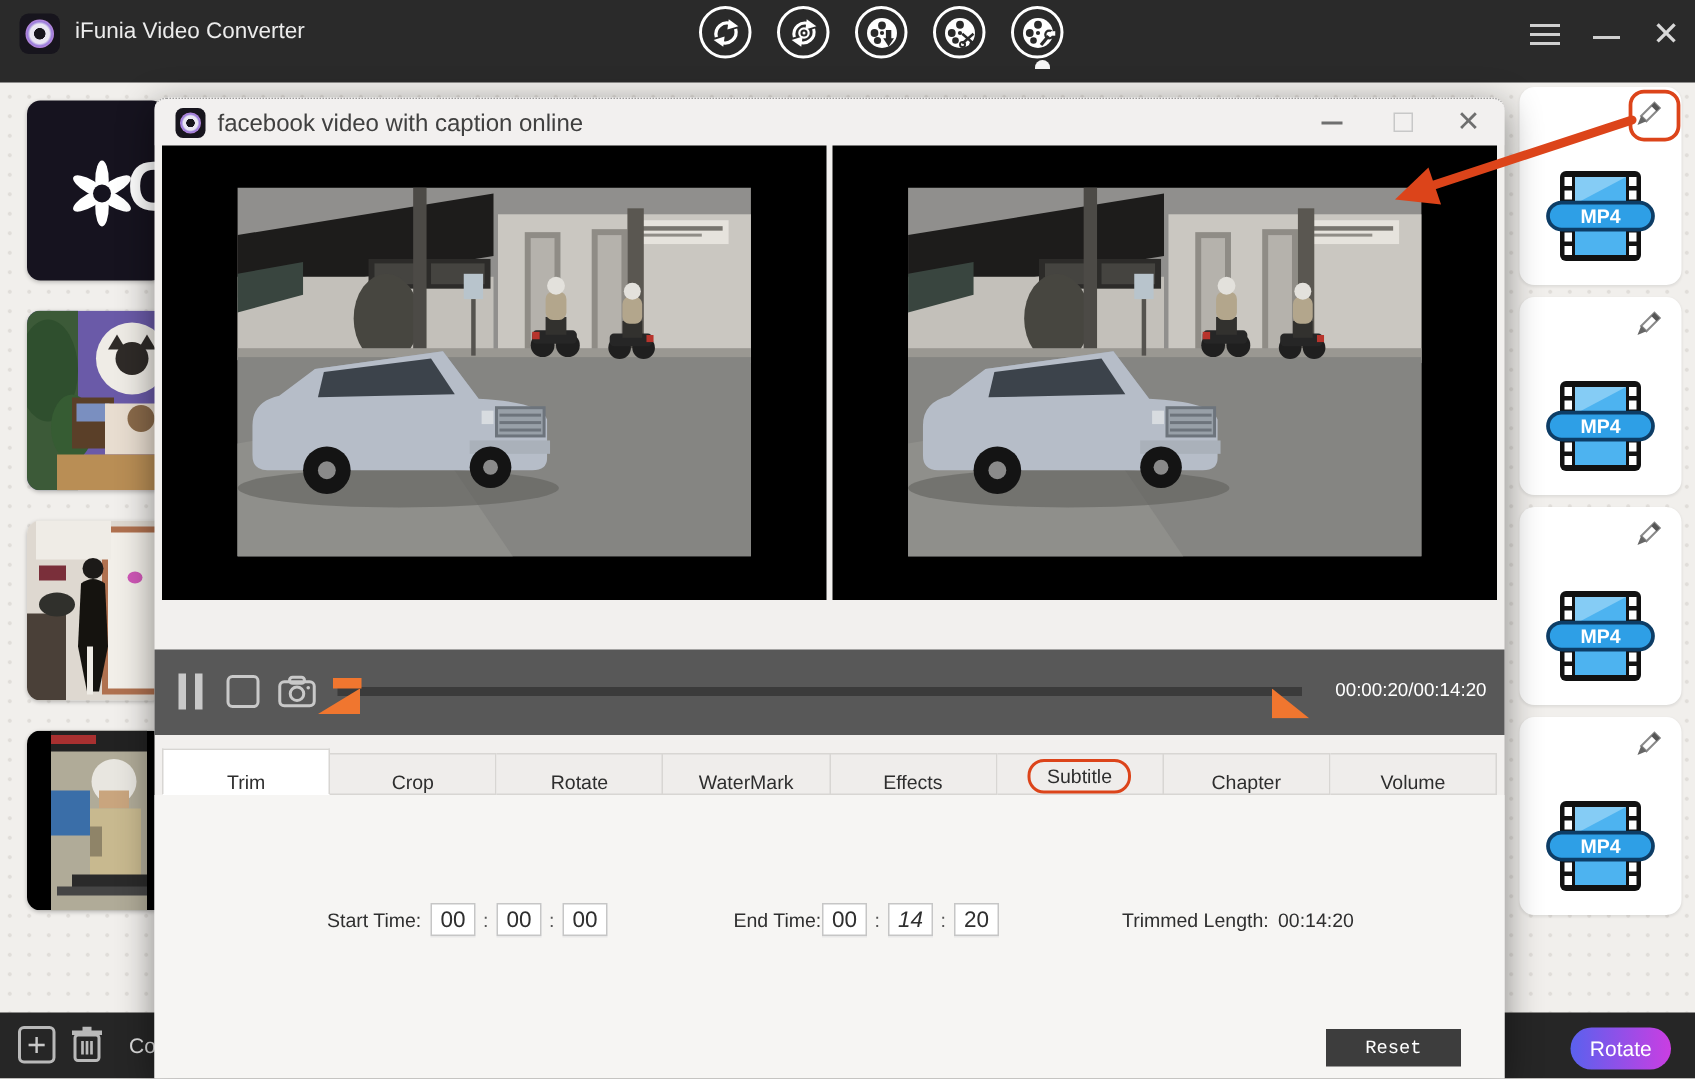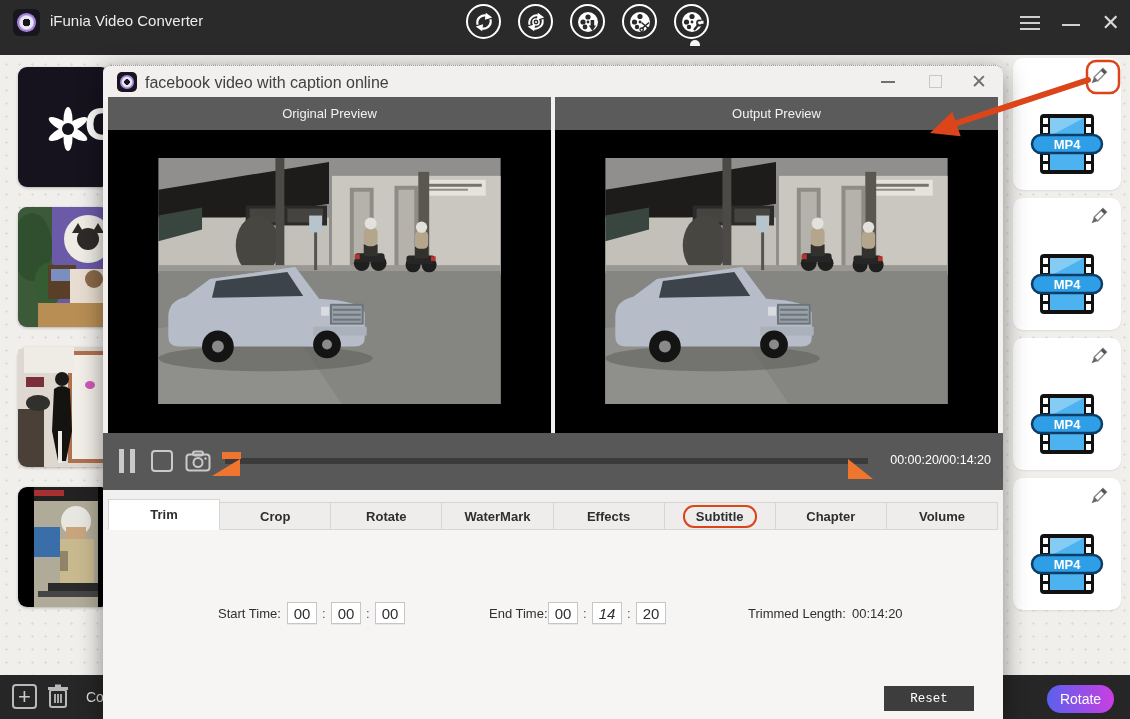--- a/index.html
+++ b/index.html
@@ -83,21 +83,21 @@
   .timeline { position:absolute; left:122px; top:25px; width:643px; height:6px; background:#3b3b3b; }
   .th-left-rect { position:absolute; left:119px; top:19px; width:19px; height:7px; background:#f0762f; }
   .th-left-tri  { position:absolute; left:109px; top:26px; width:28px; height:17px; background:#f0762f;
     clip-path:polygon(0 100%, 100% 0, 100% 100%); }
   .th-right-tri { position:absolute; left:745px; top:26px; width:25px; height:20px; background:#f0762f;
     clip-path:polygon(0 0, 100% 100%, 0 100%); }
   .time-display { position:absolute; right:12px; top:20px; color:#fff; font-size:12.5px; }
 
   .tabbar { position:absolute; left:5px; top:434px; width:890px; height:31px; display:flex; }
   .tab { flex:1; background:#efedeb; border:1px solid #d8d6d3; border-left-width:0; margin-top:3px;
-    display:flex; align-items:center; justify-content:center; font-size:13px; color:#2e2e2e;font-weight:bold; }
+    display:flex; align-items:flex-end; justify-content:center; font-size:13px; color:#2e2e2e; }
   .tab:first-child { border-left-width:1px; }
   .tab.active { background:#fff; border-bottom-color:#fff; margin-top:0; border-left-width:1px; }
   .tab .annotated { border:2px solid #dc441a; border-radius:11px; padding:2px 11px; }
 
   .trim-panel { position:absolute; left:0; top:465px; width:900px; height:189px; background:#f6f5f3; }
   .trim-row { position:absolute; left:0; top:72px; width:900px; height:22px; font-size:13px; color:#2f2f2f; }
   .trim-row .lbl { position:absolute; top:4px; }
   .t-input { position:absolute; width:30px; height:22px; border:1px solid #c6c6c6; background:#fff;
     text-align:center; font-size:15px; font-family:inherit; color:#2f2f2f; box-shadow:0 1px 0 #e8e8e8; }
   .colon { position:absolute; top:4px; color:#555; }
@@ -457,29 +457,27 @@
     <div class="dlg-logo">
         <div class="disc"></div>
       </div>
     <div class="dlg-title">facebook video with caption online</div>
     <div class="dlg-min"></div>
     <div class="dlg-max"></div>
     <div class="dlg-close">✕</div>
   </div>
 
   <div class="preview-panel left">
-    <div class="pv-header">Original Preview</div>
     <div class="pv-body">
       <svg class="video" width="345" height="246" viewBox="0 0 345 248">
           <use href="#scene"></use>
         </svg>
     </div>
   </div>
   <div class="preview-panel right">
-    <div class="pv-header">Output Preview</div>
     <div class="pv-body">
       <svg class="video" width="345" height="246" viewBox="0 0 345 248">
           <use href="#scene"></use>
         </svg>
     </div>
   </div>
 
   <div class="controls">
     <div class="pause-icon">
         <i></i>

